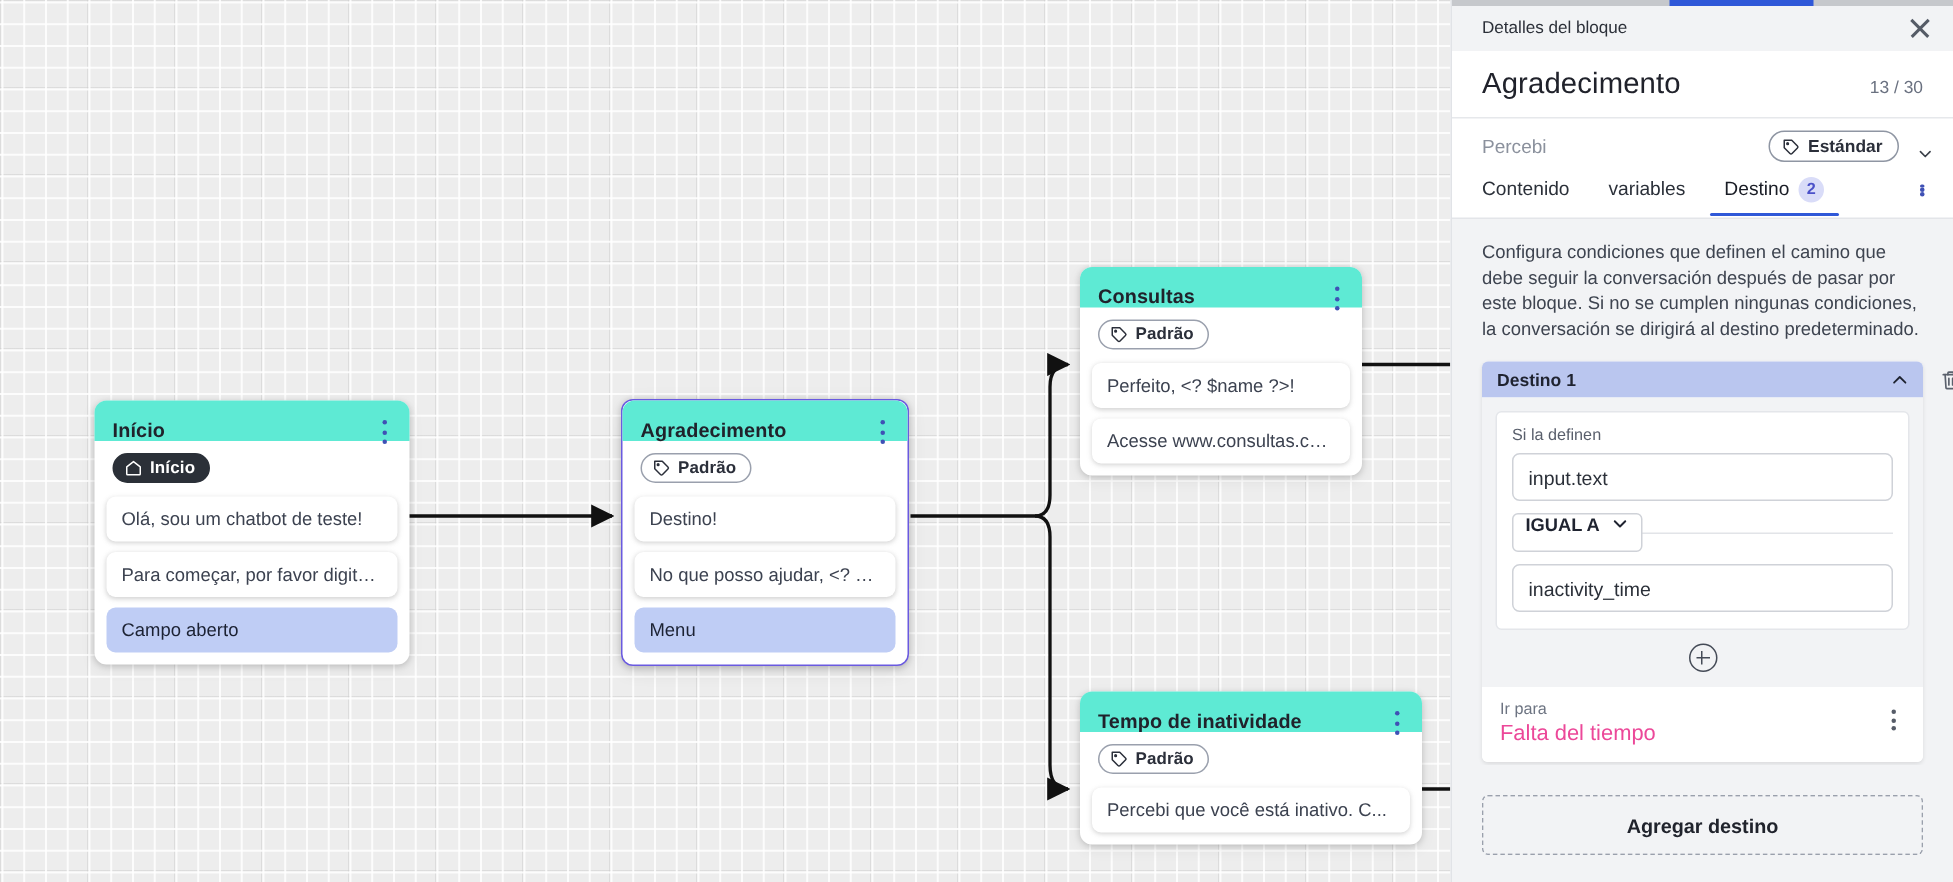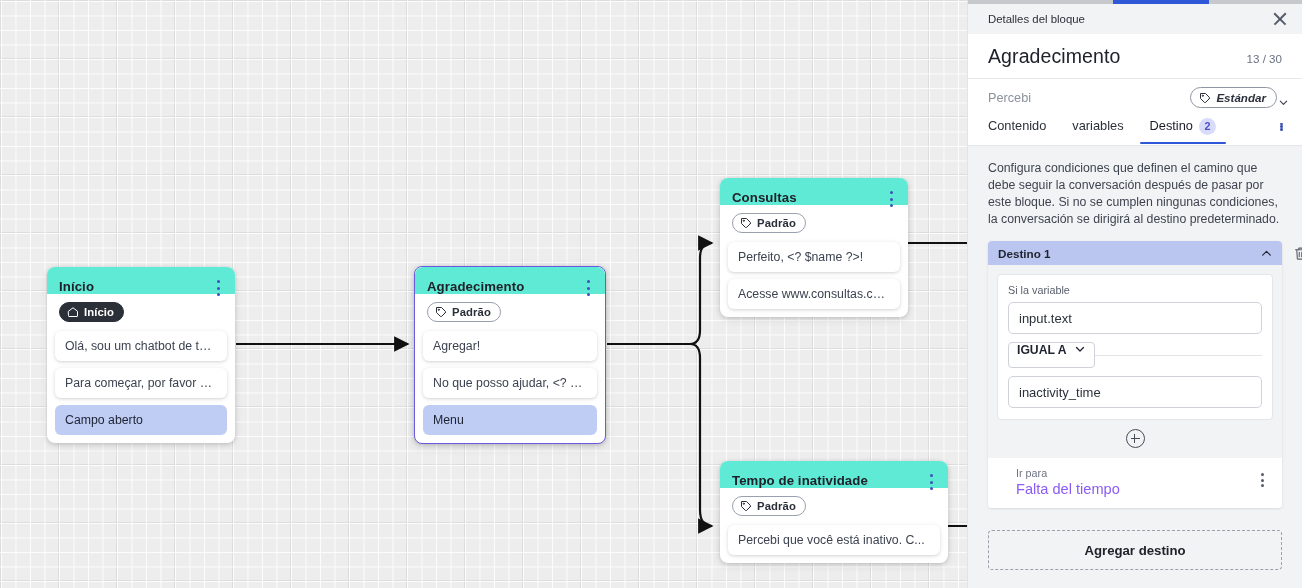--- a/index.html
+++ b/index.html
@@ -74,21 +74,21 @@
     white-space: nowrap; overflow: hidden; text-overflow: ellipsis;
   }
   .msg.accent {
     background: #bfcdf5;
     color: #1c2233;
     box-shadow: none;
     font-weight: 500;
   }
 
   
-  #node-inicio        { left: 47px;  top: 267px; width: 188px; }
+  #node-inicio        { left: 63px;  top: 267px; width: 210px; }
   #node-agradecimento { left: 414px; top: 266px; width: 192px; }
   #node-consultas     { left: 720px; top: 178px; width: 188px; }
   #node-inatividade   { left: 720px; top: 461px; width: 228px; }
 
   
   #panel {
     position: absolute; right: 0; top: 0;
     width: 335px; height: 588px;
     background: #f2f3f5;
     border-left: 1px solid #e1e3e7;
@@ -122,21 +122,21 @@
     border-bottom: 1px solid #e6e8eb;
   }
   .block-title { font-size: 19.5px; color: #20222b; font-weight: 400; letter-spacing: .1px; }
   .char-count { font-size: 11.6px; color: #6a7180; }
 
   .marker-row {
     display: flex; align-items: center; justify-content: space-between;
     padding: 8px 13px 8px 20px;
   }
   .marker-label { font-size: 12.7px; color: #8b919d; }
-  .marker-right { display: flex; align-items: flex-end; gap: 1px; font-style: italic; }
+  .marker-right { display: flex; align-items: flex-end; gap: 12px; }
   .pill {
     display: inline-flex; align-items: center; gap: 5px;
     height: 21px; padding: 0 10px 0 8px;
     border: 1px solid #8f96a3; border-radius: 11px;
     font-size: 11.6px; color: #2b2f3a; font-weight: 600; background: #fff;
   }
   .chev { width: 11px; height: 11px; }
 
   .tabs {
     display: flex; align-items: center;
@@ -209,26 +209,26 @@
     margin: 9px auto 0 auto; width: 19px; height: 19px; border-radius: 50%;
     border: 1.4px solid #454b57; position: relative; cursor: pointer;
   }
   .add-circle:before, .add-circle:after {
     content: ""; position: absolute; background: #454b57;
   }
   .add-circle:before { left: 4px; top: 7.6px; width: 9px; height: 1.4px; }
   .add-circle:after  { top: 4px; left: 7.6px; height: 9px; width: 1.4px; }
 
   .goto-row {
-    background: #fff; padding: 9px 12px 11px 28px;
+    background: #fff; padding: 9px 12px 11px 12px;
     display: flex; align-items: flex-start; justify-content: space-between;
     border-radius: 0 0 4px 4px;
   }
   .goto-label { font-size: 10.8px; color: #6d7482; }
-  .goto-value { font-size: 14.6px; color: #8b5cf6; margin-top: 2px; }
+  .goto-value { font-size: 14.6px; color: #ec4899; margin-top: 2px; }
   .goto-kebab { width: 16px; height: 18px; display:flex; flex-direction: column;
     align-items: center; justify-content: space-between; padding: 2px 0; cursor: pointer; margin-top:4px; }
   .goto-kebab i { width: 3px; height: 3px; border-radius: 50%; background: #565c68; }
 
   .add-dest {
     margin: 20px 20px 0 20px;
     height: 40px; border: 1.5px dashed #9aa0ac; border-radius: 4px;
     display: flex; align-items: center; justify-content: center;
     font-size: 13.2px; font-weight: 700; color: #20232c; cursor: pointer;
     background: #f2f3f5;
@@ -293,21 +293,21 @@
           </div>
       </div>
       <div class="tag default">
         <svg width="12" height="12" viewBox="0 0 24 24" fill="none" stroke="#2b2f3a" stroke-width="2" stroke-linecap="round" stroke-linejoin="round">
           <path d="M20.6 13.4 13.4 20.6a2 2 0 0 1-2.8 0L3 13V3h10l7.6 7.6a2 2 0 0 1 0 2.8Z"></path>
           <circle cx="7.5" cy="7.5" r="1.1"></circle>
         </svg>
         <span>Padrão</span>
       </div>
       <div class="msgs">
-        <div class="msg">Agregar!</div>
+        <div class="msg">Destino!</div>
         <div class="msg">No que posso ajudar, &lt;? $name ...</div>
         <div class="msg accent">Menu</div>
       </div>
     </div>
 
     <div class="node" id="node-consultas">
       <div class="node-head">
         <div class="node-title">Consultas</div>
         <div class="kebab">
             <i></i>
@@ -414,21 +414,21 @@
         </div>
         <svg class="trash" viewBox="0 0 24 24" fill="none" stroke="#5b616d" stroke-width="1.8" stroke-linecap="round" stroke-linejoin="round">
           <path d="M4 6 H20"></path>
           <path d="M9 6 V4.3 a1 1 0 0 1 1-1 h4 a1 1 0 0 1 1 1 V6"></path>
           <path d="M6 6 L6.9 20 a1 1 0 0 0 1 1 h8.2 a1 1 0 0 0 1-1 L18 6"></path>
           <path d="M10 10 V17 M14 10 V17"></path>
         </svg>
 
         <div class="dest-inner">
           <div class="cond-box">
-            <div class="cond-label">Si la variable</div>
+            <div class="cond-label">Si la definen</div>
             <div class="field">input.text</div>
             <div class="op-row">
               <span class="op-select">
                 <span>IGUAL A</span>
                 <svg width="12" height="12" viewBox="0 0 24 24" fill="none" stroke="#1f2330" stroke-width="2.6" stroke-linecap="round" stroke-linejoin="round">
                   <path d="M5 9 L12 16 L19 9"></path>
                 </svg>
               </span>
             </div>
             <div class="field">inactivity_time</div>

